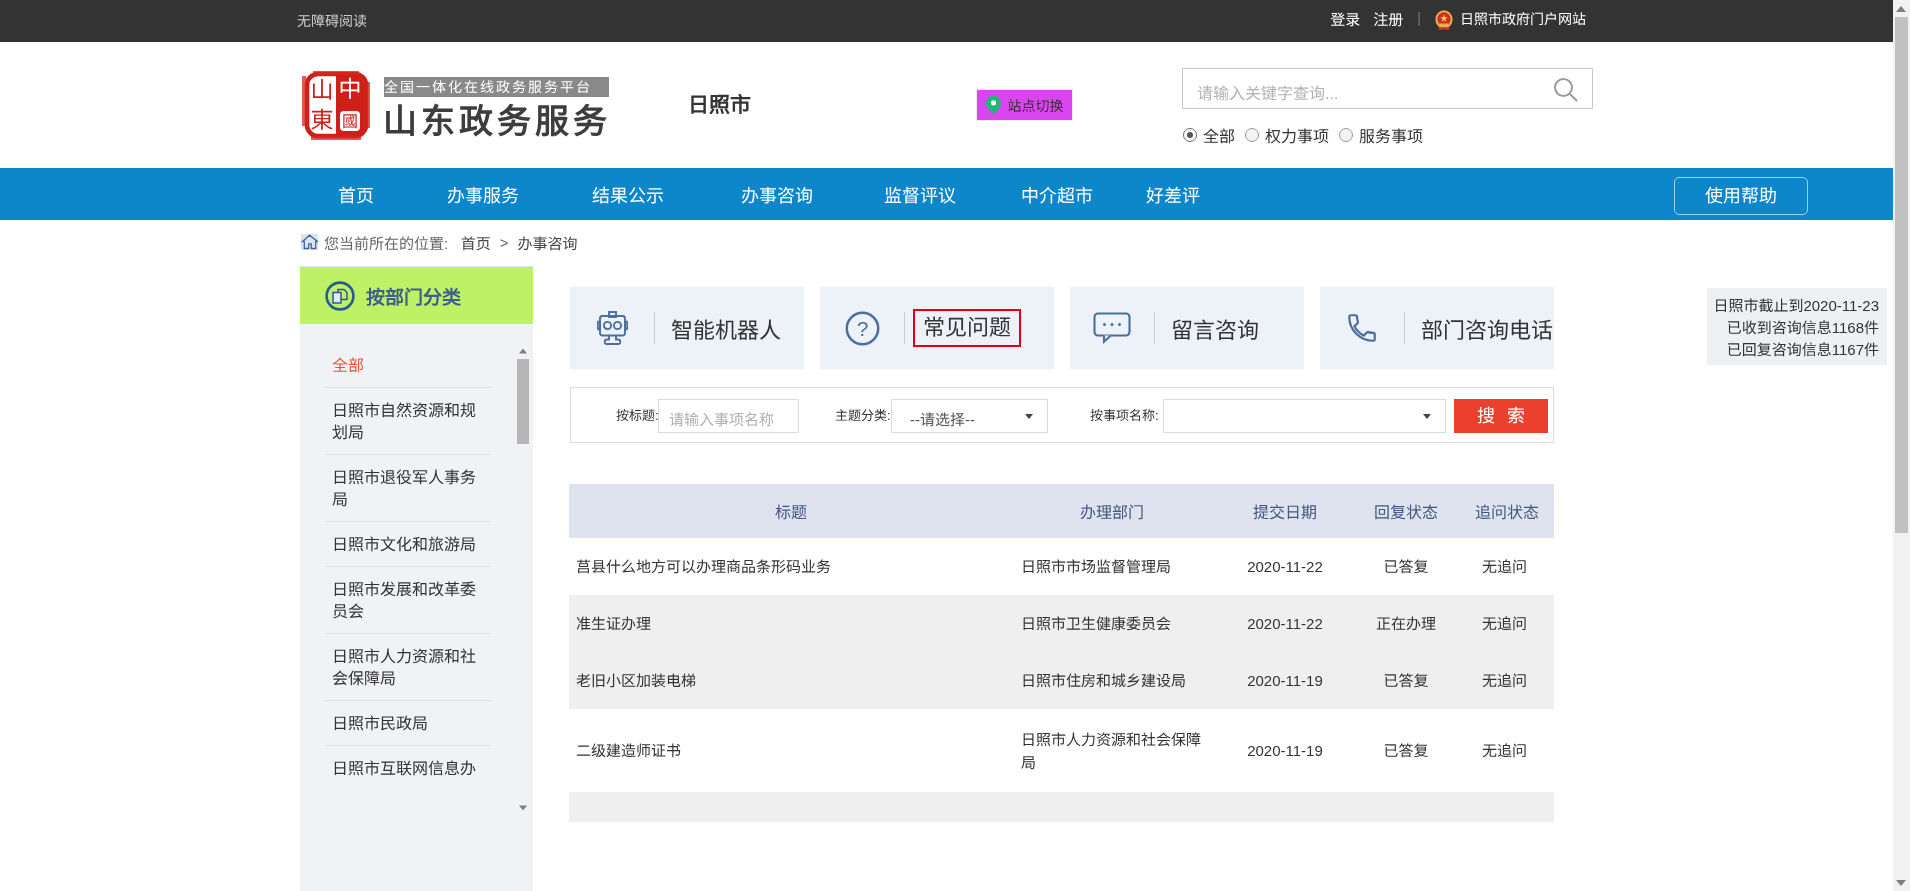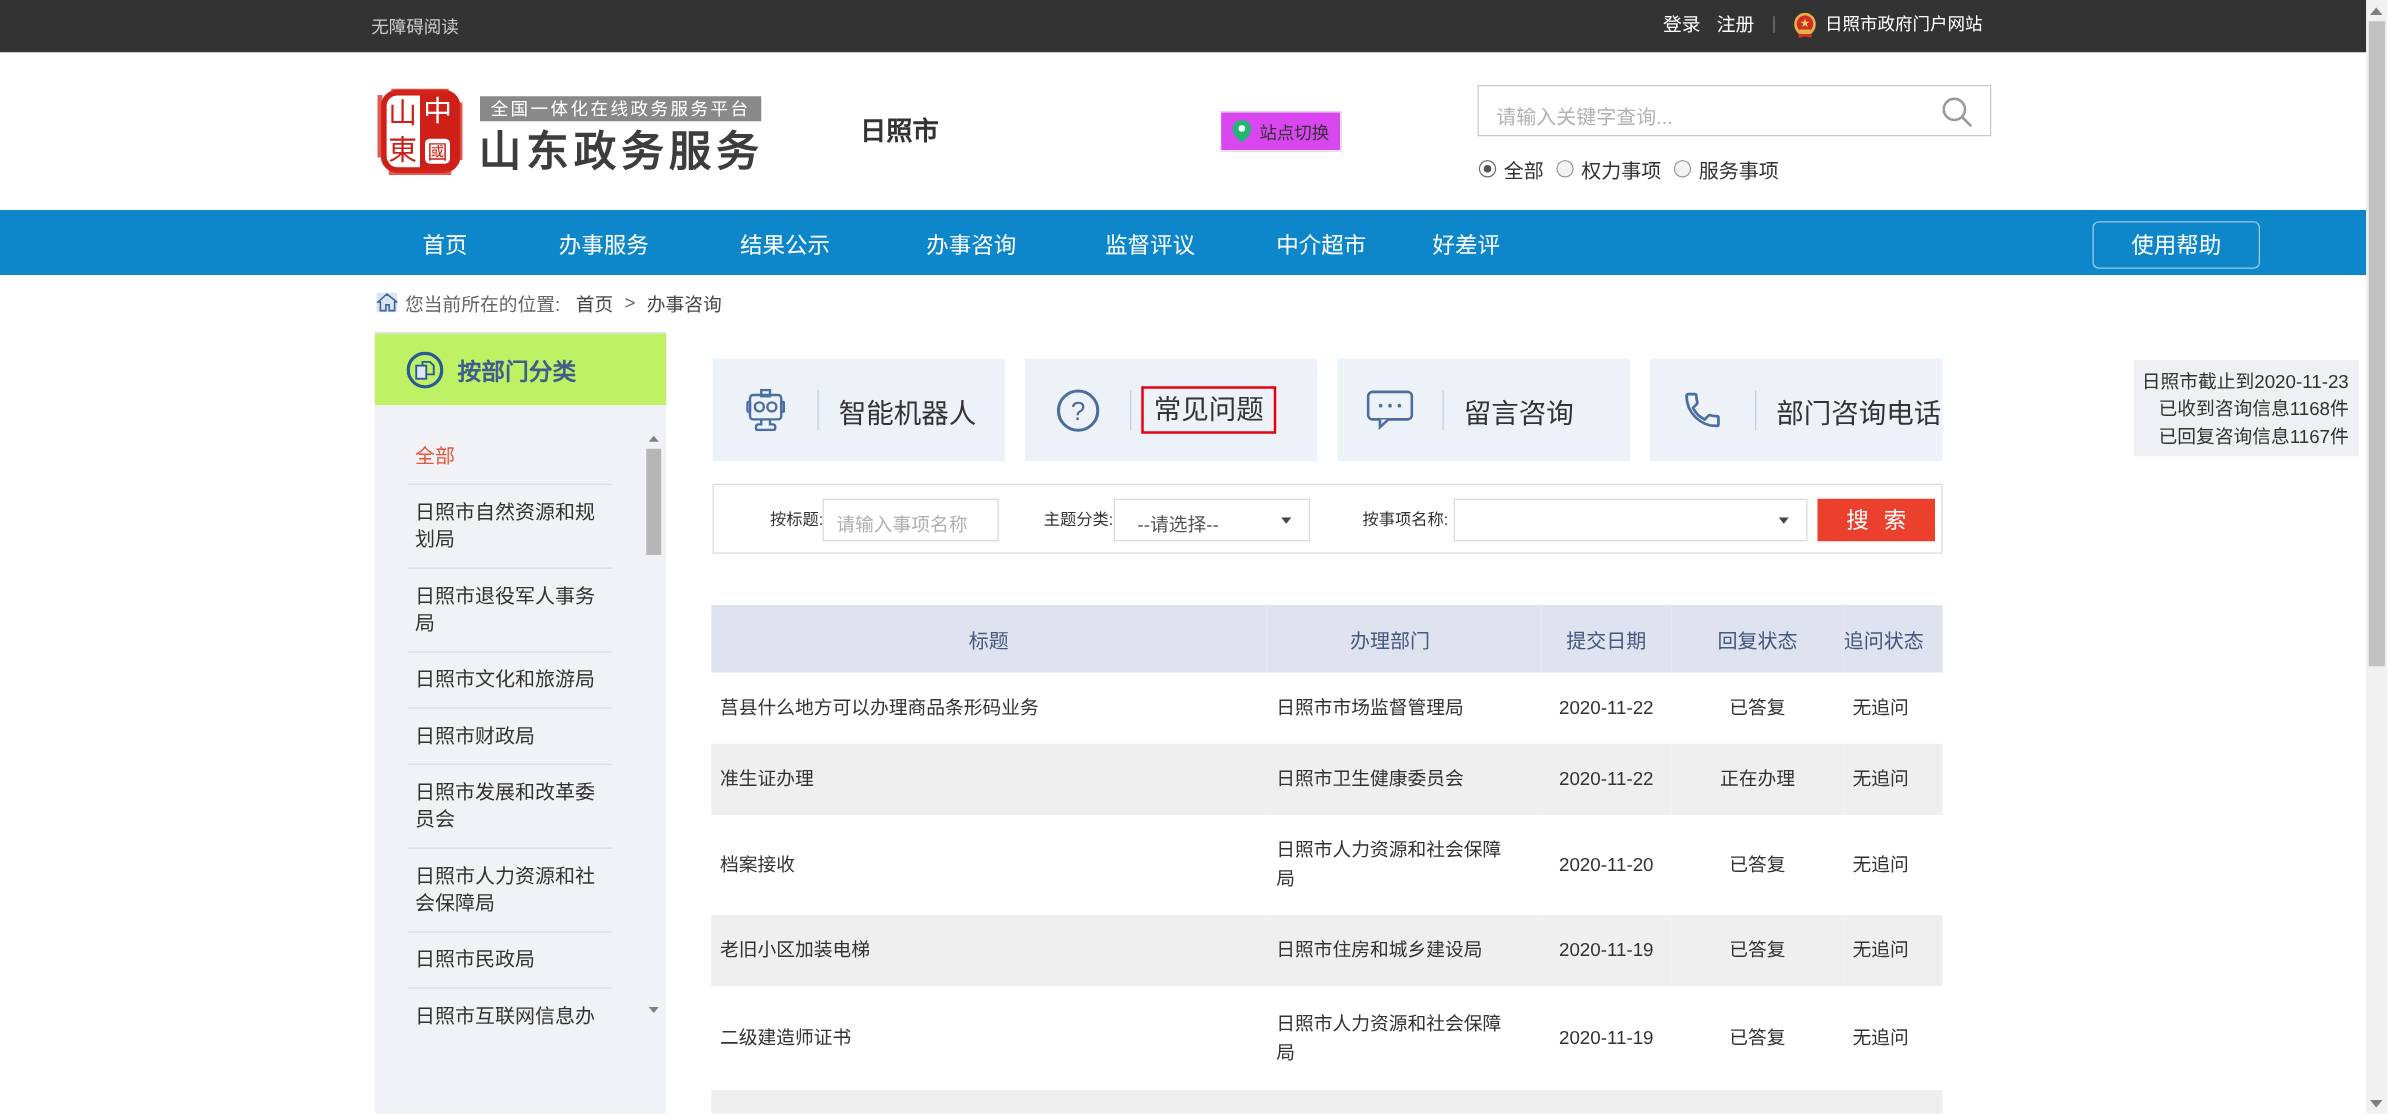--- a/index.html
+++ b/index.html
@@ -12,21 +12,21 @@
 .tri-up{width:0;height:0;border-left:5px solid transparent;border-right:5px solid transparent;border-bottom:6px solid #7f7f7f;}
 .tri-dn{width:0;height:0;border-left:5px solid transparent;border-right:5px solid transparent;border-top:6px solid #7f7f7f;}
 
 #topbar{position:absolute;left:0;top:0;width:1893px;height:42px;background:#333333;}
 #topbar .lft{position:absolute;left:297px;top:10px;font-size:14px;color:#cccccc;}
 #topbar .rgt{position:absolute;right:307px;top:0;height:40px;display:flex;align-items:center;font-size:14px;color:#fefefe;}
 #topbar .rgt span{margin-top:-4px;}
 
 #hdr{position:absolute;left:0;top:42px;width:1893px;height:126px;background:#fff;}
 #seal{position:absolute;left:301px;top:28px;width:70px;height:70px;}
-#plat{position:absolute;left:384px;top:35px;width:225px;height:20px;background:#898989;color:#fff;font-size:14px;line-height:20px;text-align:center;letter-spacing:2px;}
+#plat{position:absolute;left:384px;top:35px;width:225px;height:20px;background:#898989;color:#fff;font-size:14px;line-height:20px;text-align:left;letter-spacing:2px;}
 #bigname{position:absolute;left:383px;top:52px;width:230px;font-size:34px;font-weight:bold;color:#3d3d3d;letter-spacing:4px;white-space:nowrap;}
 #city{position:absolute;left:688px;top:46px;font-size:21px;font-weight:bold;color:#333;}
 #sitesw{position:absolute;left:976px;top:47px;width:97px;height:32px;background:#d946ef;border:1px solid #ececec;display:flex;align-items:center;justify-content:center;font-size:14px;color:#333;}
 #search{position:absolute;left:1182px;top:26px;width:411px;height:41px;border:1px solid #c9c9c9;}
 #search .ph{position:absolute;left:14px;top:11px;font-size:16px;color:#b3b3b3;}
 #search svg{position:absolute;right:12px;top:7px;}
 #radios{position:absolute;left:1183px;top:81px;display:flex;align-items:center;font-size:16px;color:#333;}
 .rad{width:14px;height:14px;border-radius:50%;border:1px solid #9a9a9a;background:#f3f3f3;display:inline-block;position:relative;margin-right:6px;}
 .rad.on{border-color:#6b6b6b;background:#fff;}
 .rad.on::after{content:"";position:absolute;left:3px;top:3px;width:6px;height:6px;border-radius:50%;background:#555;}
@@ -170,21 +170,20 @@
         <path d="M13 8.5h6l3 3v7h-9z" fill="none" stroke="#2a5a96" stroke-width="1.5"></path>
         <rect x="8" y="11.5" width="8" height="10.5" fill="#e4e8f2" stroke="#2a5a96" stroke-width="1.5"></rect>
       </svg>
     <span class="ttl">按部门分类</span>
   </div>
   <ul>
     <li class="first">全部</li>
     <li>日照市自然资源和规划局</li>
     <li>日照市退役军人事务局</li>
     <li>日照市文化和旅游局</li>
-    <li>日照市财政局</li>
     <li>日照市发展和改革委员会</li>
     <li>日照市人力资源和社会保障局</li>
     <li>日照市民政局</li>
     <li style="border-bottom:none;">日照市互联网信息办</li>
   </ul>
   <div id="sscroll">
     <div class="tri-up" style="position:absolute;left:1px;top:3px;transform:scale(0.8);"></div>
     <div class="th"></div>
     <div class="tri-dn" style="position:absolute;left:1px;top:460px;transform:scale(0.8);"></div>
   </div>
@@ -278,27 +277,20 @@
         <td class="c">已答复</td>
         <td class="c" style="padding-right:20px;">无追问</td>
   </tr>
   <tr class="g">
     <td class="t1">准生证办理</td>
         <td class="t2">日照市卫生健康委员会</td>
     <td class="c">2020-11-22</td>
         <td class="c">正在办理</td>
         <td class="c" style="padding-right:20px;">无追问</td>
   </tr>
-  <tr>
-    <td class="t1">档案接收</td>
-        <td class="t2">日照市人力资源和社会保障局</td>
-    <td class="c">2020-11-20</td>
-        <td class="c">已答复</td>
-        <td class="c" style="padding-right:20px;">无追问</td>
-  </tr>
   <tr class="g">
     <td class="t1">老旧小区加装电梯</td>
         <td class="t2">日照市住房和城乡建设局</td>
     <td class="c">2020-11-19</td>
         <td class="c">已答复</td>
         <td class="c" style="padding-right:20px;">无追问</td>
   </tr>
   <tr class="tall">
     <td class="t1">二级建造师证书</td>
         <td class="t2">日照市人力资源和社会保障局</td>

